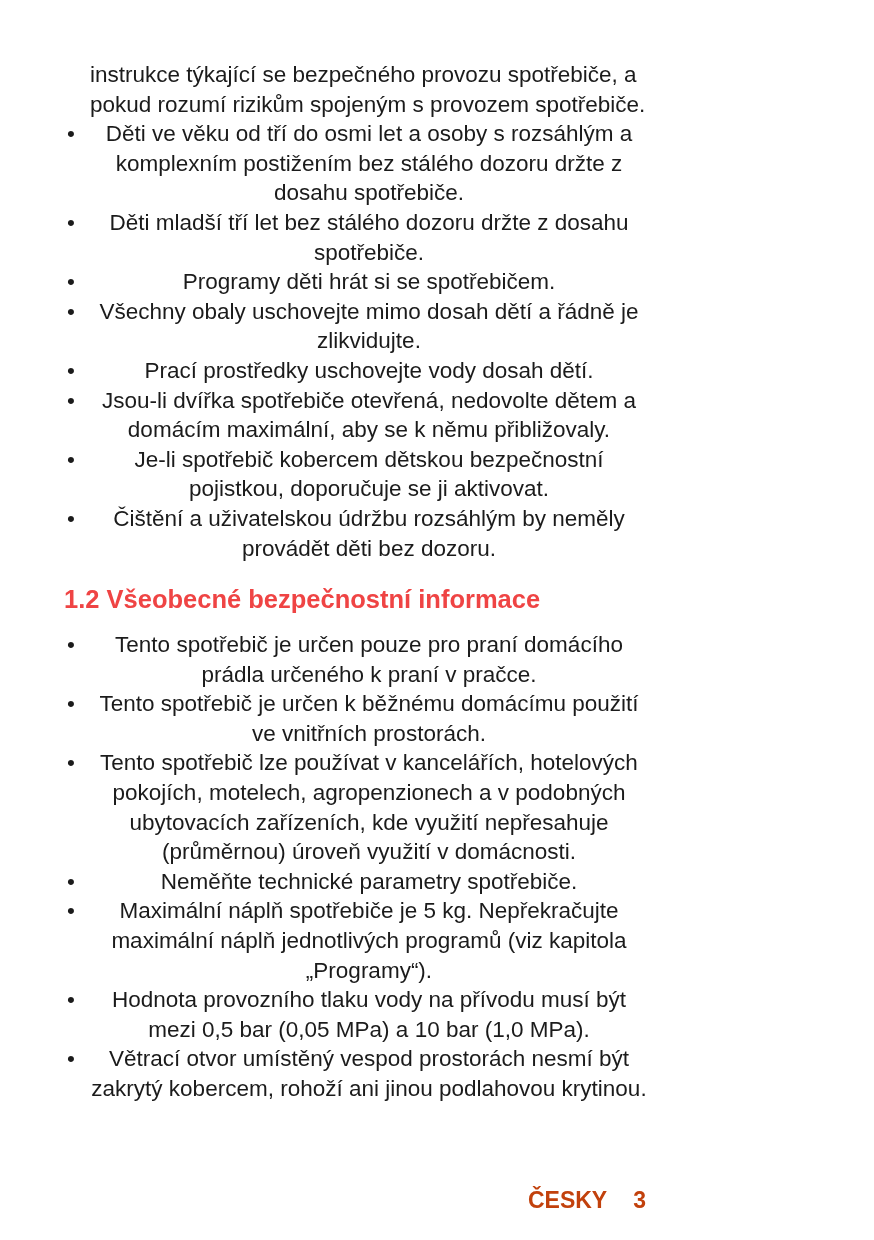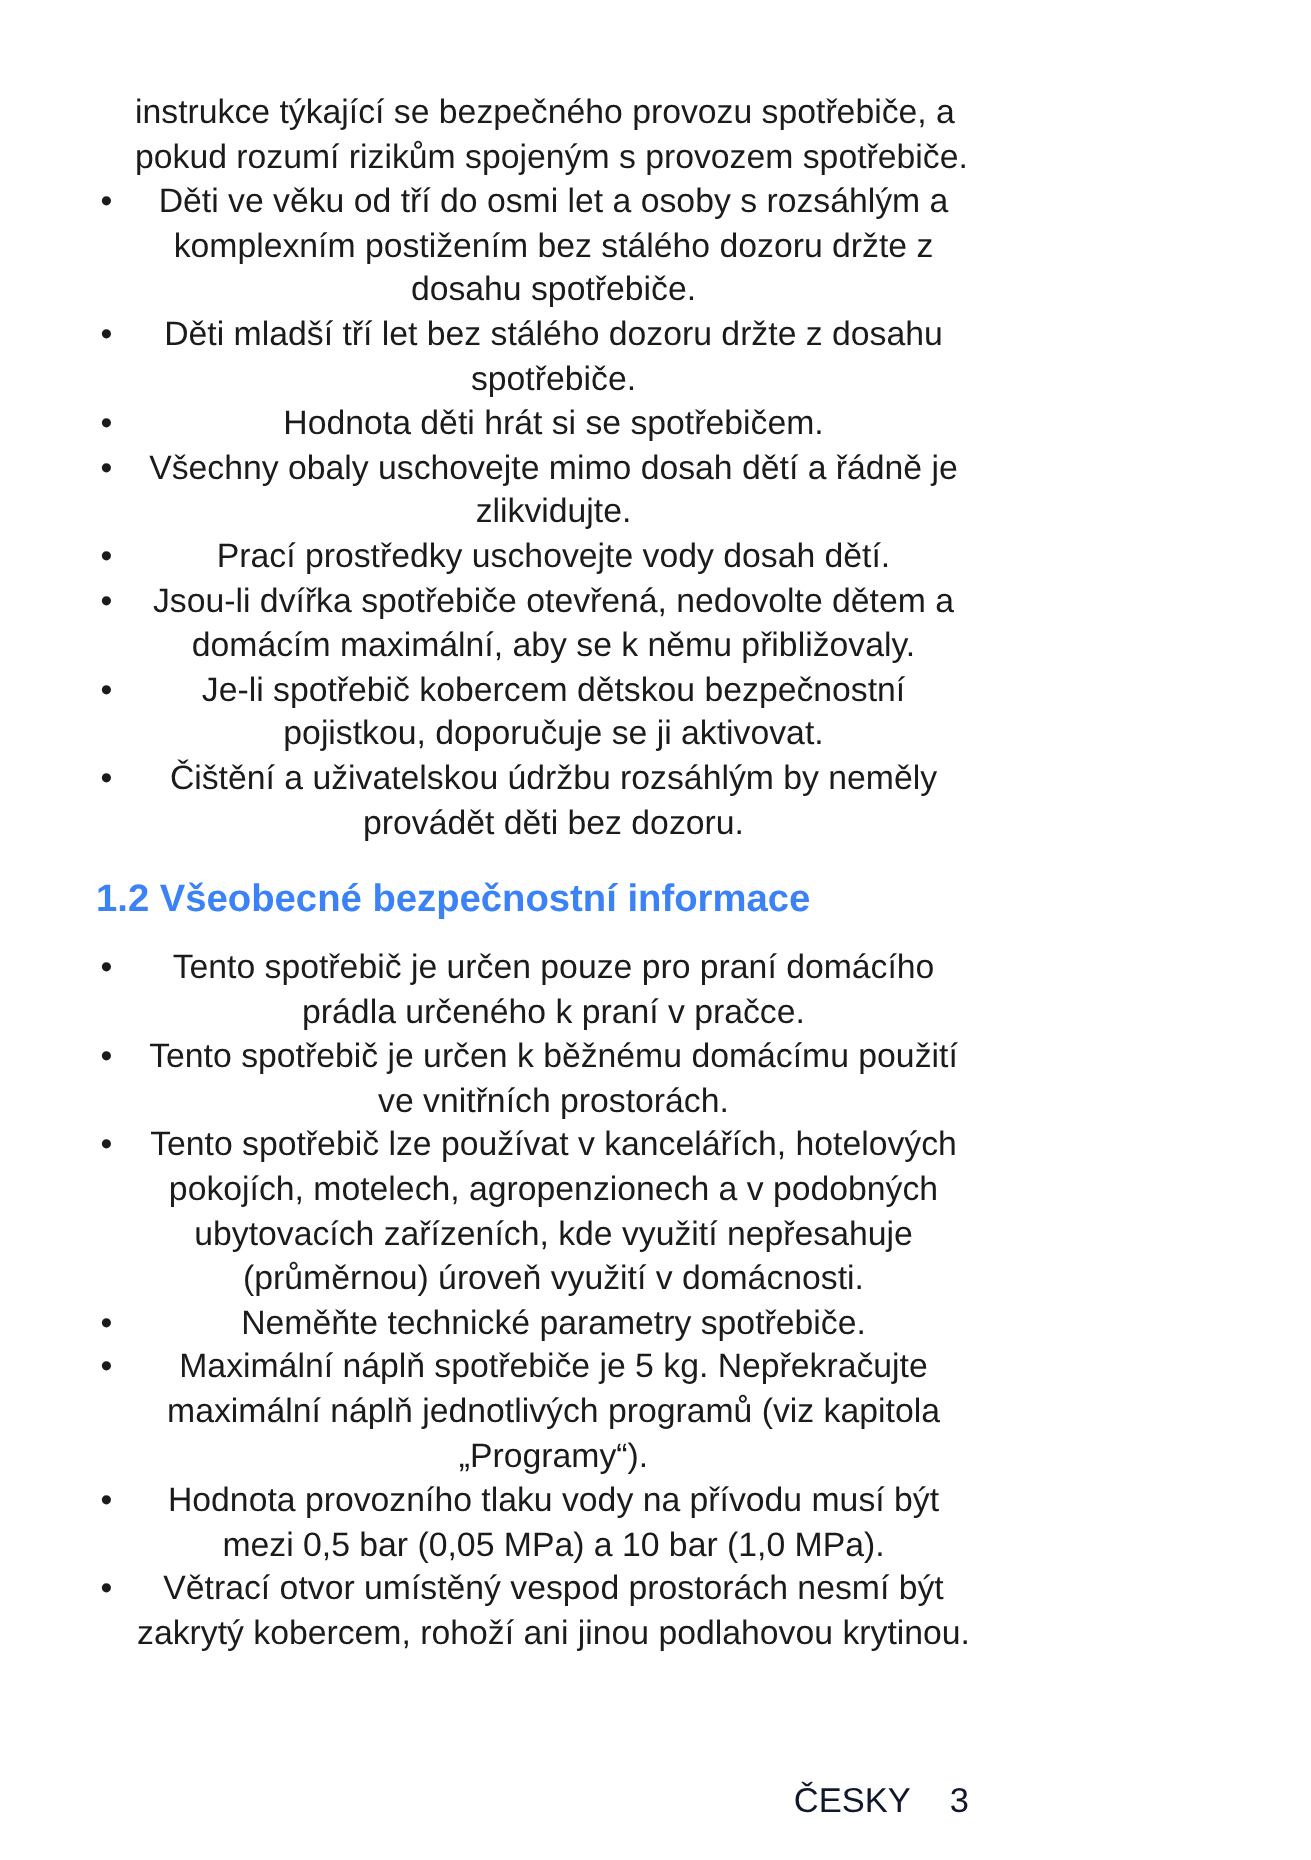--- a/index.html
+++ b/index.html
@@ -50,29 +50,29 @@
   }
   .li-text {
     flex: 1 1 auto;
     text-align: center;
   }
   h2.section-heading {
     margin: 20px 0 15px 0;
     font-size: 25.5px;
     line-height: 32px;
     font-weight: bold;
-    color: #3b82f6;
+    color: #ef4444;
   }
   .footer {
     position: absolute;
     right: 64px;
     bottom: 26px;
     font-size: 23px;
-    font-weight: normal;
-    color: #0f172a;
+    font-weight: bold;
+    color: #c2410c;
   }
   .footer .page-num {
     margin-left: 26px;
   }
 </style>
 </head>
 <body>
 
 <div class="page">
   <div class="content">
@@ -83,21 +83,21 @@
       <li>
         <span class="bullet">•</span>
         <span class="li-text">Děti ve věku od tří do osmi let a osoby s rozsáhlým a komplexním postižením bez stálého dozoru držte z dosahu spotřebiče.</span>
       </li>
       <li>
         <span class="bullet">•</span>
         <span class="li-text">Děti mladší tří let bez stálého dozoru držte z dosahu spotřebiče.</span>
       </li>
       <li>
         <span class="bullet">•</span>
-        <span class="li-text">Hodnota děti hrát si se spotřebičem.</span>
+        <span class="li-text">Programy děti hrát si se spotřebičem.</span>
       </li>
       <li>
         <span class="bullet">•</span>
         <span class="li-text">Všechny obaly uschovejte mimo dosah dětí a řádně je zlikvidujte.</span>
       </li>
       <li>
         <span class="bullet">•</span>
         <span class="li-text">Prací prostředky uschovejte vody dosah dětí.</span>
       </li>
       <li>

